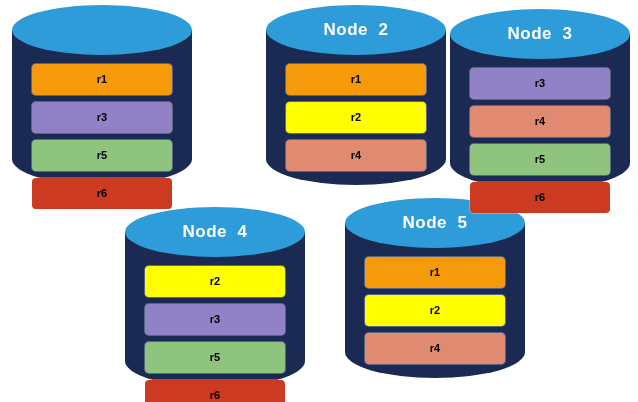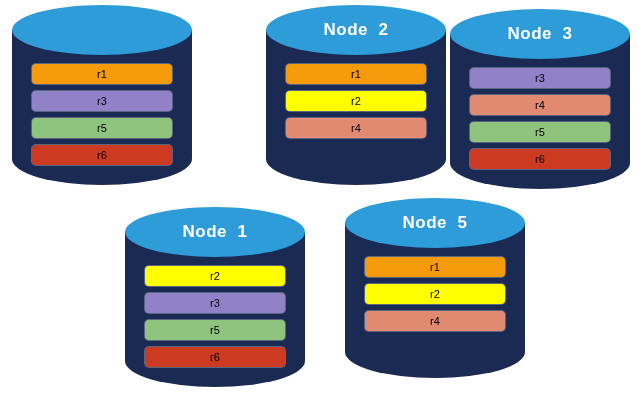--- a/index.html
+++ b/index.html
@@ -68,28 +68,28 @@
   .replicas {
     position: absolute;
     left: 20px;
     top: 59px;
     width: 140px;
     z-index: 2;
   }
 
   .replica {
     position: relative;
-    height: 20px;
+    height: 31px;
     margin-bottom: 7px;
     border-radius: 4px;
     display: flex;
     align-items: center;
     justify-content: center;
     font-size: 11px;
-    font-weight: normal;
+    font-weight: bold;
     color: #000000;
     line-height: 1;
     box-shadow: 0 0 0 1px rgba(255,255,255,0.28);
   }
   .replica:last-child { margin-bottom: 0; }
 </style>
 </head>
 <body>
 
 <div id="diagram">
@@ -120,21 +120,21 @@
       <div class="replicas">
         <div class="replica" style="background: rgb(145, 130, 200);">r3</div>
         <div class="replica" style="background: rgb(224, 138, 114);">r4</div>
         <div class="replica" style="background: rgb(143, 196, 126);">r5</div>
         <div class="replica" style="background: rgb(204, 58, 34);">r6</div>
       </div>
     </div>
     <div class="node" style="left: 125px; top: 207px;">
       <div class="cyl-body" style="background: rgb(27, 42, 82);"></div>
       <div class="cyl-top" style="background: rgb(45, 156, 217);"></div>
-      <div class="node-label">Node  1</div>
+      <div class="node-label">Node  4</div>
       <div class="replicas">
         <div class="replica" style="background: rgb(255, 255, 0);">r2</div>
         <div class="replica" style="background: rgb(145, 130, 200);">r3</div>
         <div class="replica" style="background: rgb(143, 196, 126);">r5</div>
         <div class="replica" style="background: rgb(204, 58, 34);">r6</div>
       </div>
     </div>
     <div class="node" style="left: 345px; top: 198px;">
       <div class="cyl-body" style="background: rgb(27, 42, 82);"></div>
       <div class="cyl-top" style="background: rgb(45, 156, 217);"></div>

